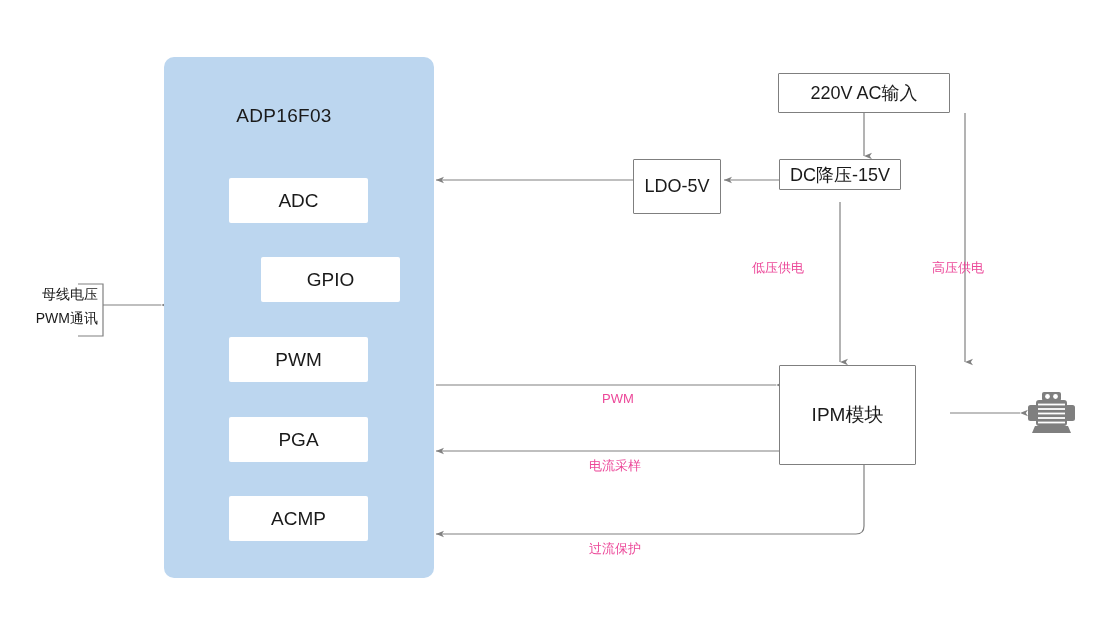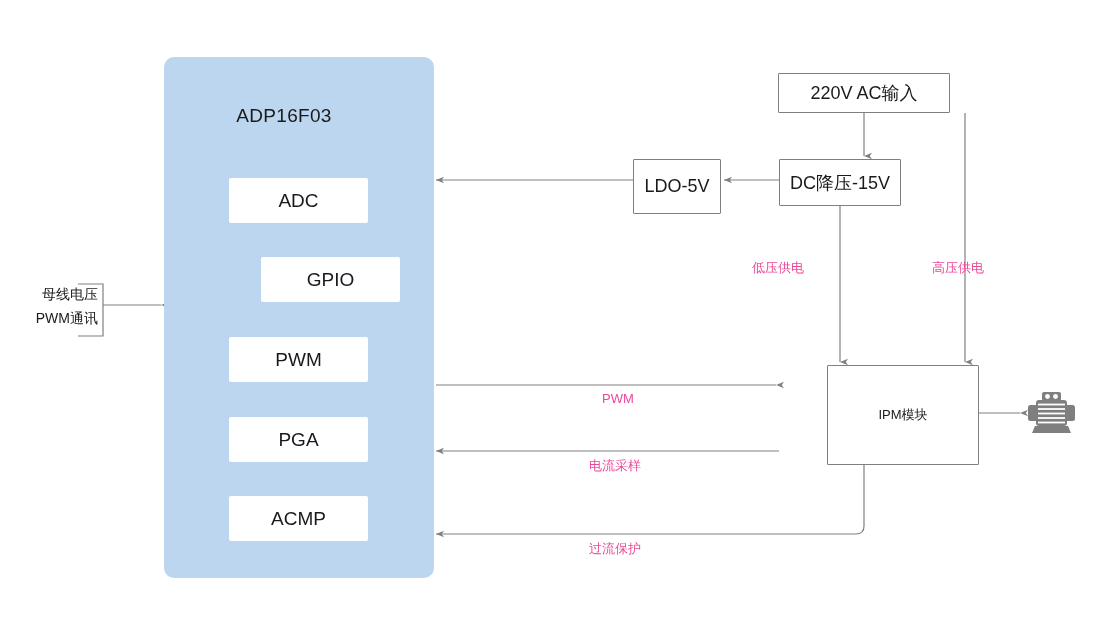--- a/index.html
+++ b/index.html
@@ -66,22 +66,22 @@
     border-radius: 1px;
     display: flex;
     align-items: center;
     justify-content: center;
     font-size: 18px;
     color: #1a1a1a;
     white-space: nowrap;
   }
   .box-ac   { left: 778px; top: 73px;  width: 172px; height: 40px; }
   .box-ldo  { left: 633px; top: 159px; width: 88px;  height: 55px; }
-  .box-dc   { left: 779px; top: 159px; width: 122px; height: 47px; }
-  .box-ipm  { left: 779px; top: 365px; width: 152px; height: 100px; font-size: 13px; margin-left: 48px; }
+  .box-dc   { left: 779px; top: 159px; width: 122px; height: 31px; }
+  .box-ipm  { left: 779px; top: 365px; width: 137px; height: 100px; font-size: 19px; }
 
   
   .elabel {
     position: absolute;
     font-size: 13px;
     color: #ec4899;
     white-space: nowrap;
   }
   .lbl-lowv   { left: 752px; top: 259px; }
   .lbl-highv  { left: 932px; top: 259px; }

